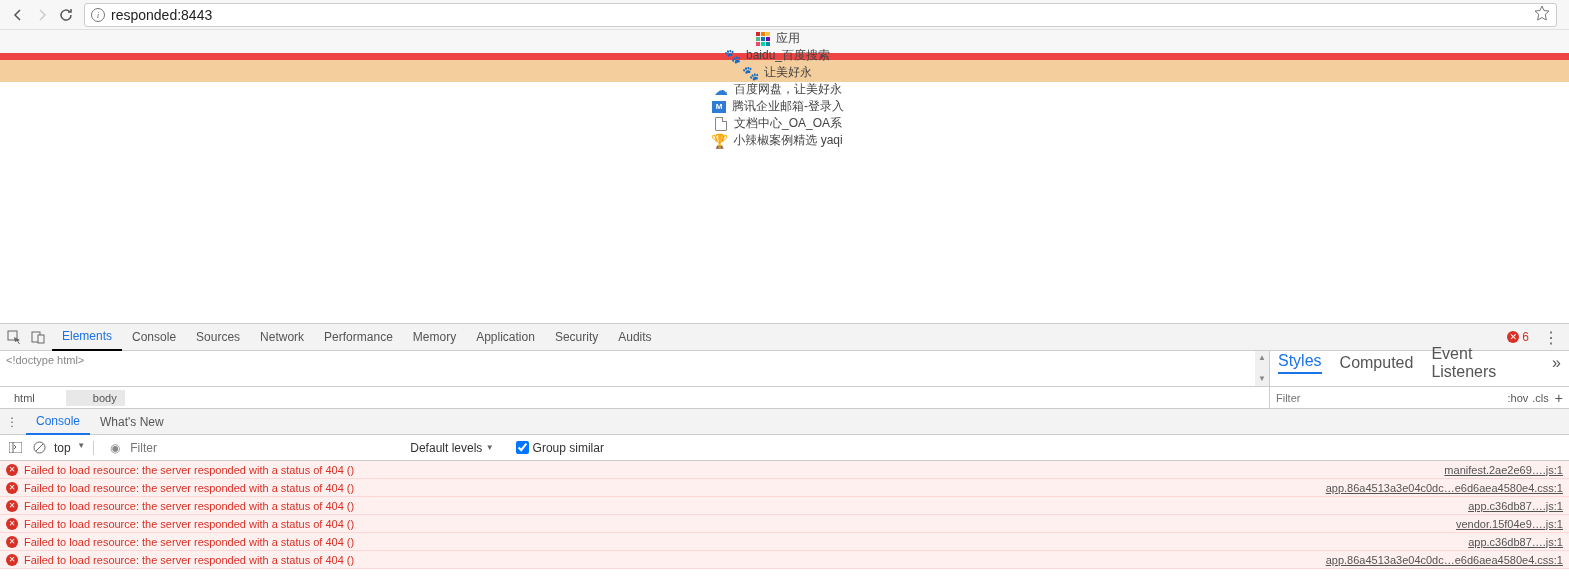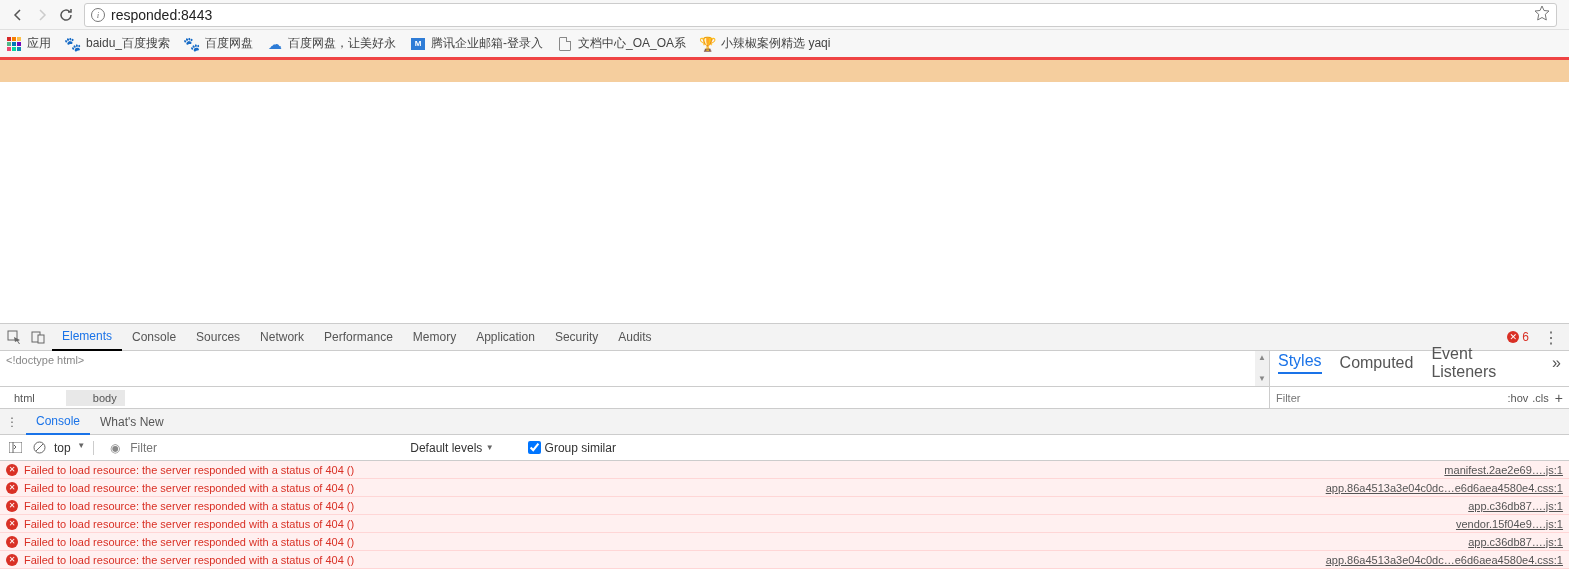--- a/index.html
+++ b/index.html
@@ -7,21 +7,21 @@
     
     
     .nav-bar { height: 30px; display: flex; align-items: center; padding: 0 6px; border-bottom: 1px solid #e0e0e0; background: #f7f7f7; }
     .nav-btn { width: 24px; height: 24px; display: flex; align-items: center; justify-content: center; color: #777; cursor: pointer; }
     .nav-btn.disabled { color: #ccc; }
     .addr-bar { flex: 1; height: 24px; margin: 0 6px; border: 1px solid #ccc; border-radius: 3px; display: flex; align-items: center; padding: 0 6px; background: #fff; }
     .addr-info { width: 14px; height: 14px; border: 1px solid #777; border-radius: 50%; display: flex; align-items: center; justify-content: center; font-size: 9px; color: #777; font-style: italic; font-family: serif; margin-right: 6px; }
     .addr-text { font-size: 14px; color: #222; }
     
     
-    .bookmarks { height: 30px; display: flex; align-items: center; padding: 0 6px; background: #f7f7f7; border-bottom: 3px solid #ef4444; }
+    .bookmarks { height: 30px; display: flex; align-items: center; padding: 0 6px; background: #f7f7f7; border-bottom: 7px solid #ef4444; flex-direction: column; }
     .bm-item { display: flex; align-items: center; margin-right: 14px; cursor: pointer; }
     .bm-icon { width: 16px; height: 16px; margin-right: 5px; display: flex; align-items: center; justify-content: center; }
     .bm-text { font-size: 12px; color: #444; white-space: nowrap; }
     .apps-icon { display: grid; grid-template-columns: repeat(3,4px); grid-template-rows: repeat(3,4px); gap: 1px; }
     .apps-icon span:nth-child(1){background:#d62828;}.apps-icon span:nth-child(2){background:#f77f00;}.apps-icon span:nth-child(3){background:#fcbf49;}
     .apps-icon span:nth-child(4){background:#52b788;}.apps-icon span:nth-child(5){background:#0077b6;}.apps-icon span:nth-child(6){background:#7209b7;}
     .apps-icon span:nth-child(7){background:#ef476f;}.apps-icon span:nth-child(8){background:#06d6a0;}.apps-icon span:nth-child(9){background:#118ab2;}
     .paw-icon{color:#2e7cd6;font-size:14px;} .cloud-icon{color:#2e7cd6;font-size:14px;} .blue-box{width:14px;height:12px;background:#2e7cd6;display:flex;align-items:center;justify-content:center;color:#fff;font-size:8px;font-weight:bold;}
     .page-icon{width:12px;height:14px;border:1px solid #888;border-radius:1px;position:relative;}
     .page-icon::after{content:'';position:absolute;top:-1px;right:-1px;width:4px;height:4px;background:#f7f7f7;border-left:1px solid #888;border-bottom:1px solid #888;}
@@ -72,21 +72,21 @@
     .drawer-kebab { color: #666; margin-right: 8px; cursor: pointer; }
     .drawer-tab { padding: 0 10px; height: 26px; display: flex; align-items: center; color: #555; cursor: pointer; font-size: 12px; }
     .drawer-tab.active { color: #1a73e8; border-bottom: 2px solid #1a73e8; }
     
     
     .console-tb { height: 26px; border-bottom: 1px solid #ccc; display: flex; align-items: center; padding: 0 6px; }
     .ct-icon { width: 18px; height: 18px; display: flex; align-items: center; justify-content: center; color: #666; margin-right: 6px; cursor: pointer; }
     .ct-select-wrap { position: relative; margin-right: 12px; border-right: 1px solid #ccc; padding-right: 8px; display:flex; align-items:flex-start; }
     .ct-caret { font-size: 8px; color: #666; }
     .ct-filter { border: none; font-size: 12px; width: 280px; outline: none; color: #888; }
-    .ct-levels { display: flex; align-items: center; font-size: 12px; color: #333; margin-right: 24px; }
+    .ct-levels { display: flex; align-items: center; font-size: 12px; color: #333; margin-right: 12px; }
     .ct-check { margin: 0 4px 0 10px; }
     
     
     .console-msgs { }
     .msg-row { height: 18px; display: flex; align-items: center; padding: 0 6px; background: #fff0f0; border-bottom: 1px solid #ffd6d6; font-family: Menlo, Consolas, monospace; font-size: 11px; }
     .msg-icon { width: 12px; height: 12px; border-radius: 50%; background: #d93025; color: #fff; font-size: 8px; display: flex; align-items: center; justify-content: center; margin-right: 6px; flex-shrink: 0; }
     .msg-text { color: #d93025; flex: 1; }
     .msg-src { color: #545454; text-decoration: underline; cursor: pointer; }
   </style>
 </head>
@@ -134,21 +134,21 @@
         </span>
       </span>
     <span class="bm-text">应用</span>
   </div>
   <div class="bm-item">
       <span class="bm-icon paw-icon">🐾</span>
       <span class="bm-text">baidu_百度搜索</span>
     </div>
   <div class="bm-item">
       <span class="bm-icon paw-icon">🐾</span>
-      <span class="bm-text">百度网盘</span>
+      <span class="bm-text">让美好永</span>
     </div>
   <div class="bm-item">
       <span class="bm-icon cloud-icon">☁</span>
       <span class="bm-text">百度网盘，让美好永</span>
     </div>
   <div class="bm-item">
       <span class="bm-icon">
         <span class="blue-box">M</span>
       </span>
       <span class="bm-text">腾讯企业邮箱-登录入</span>

